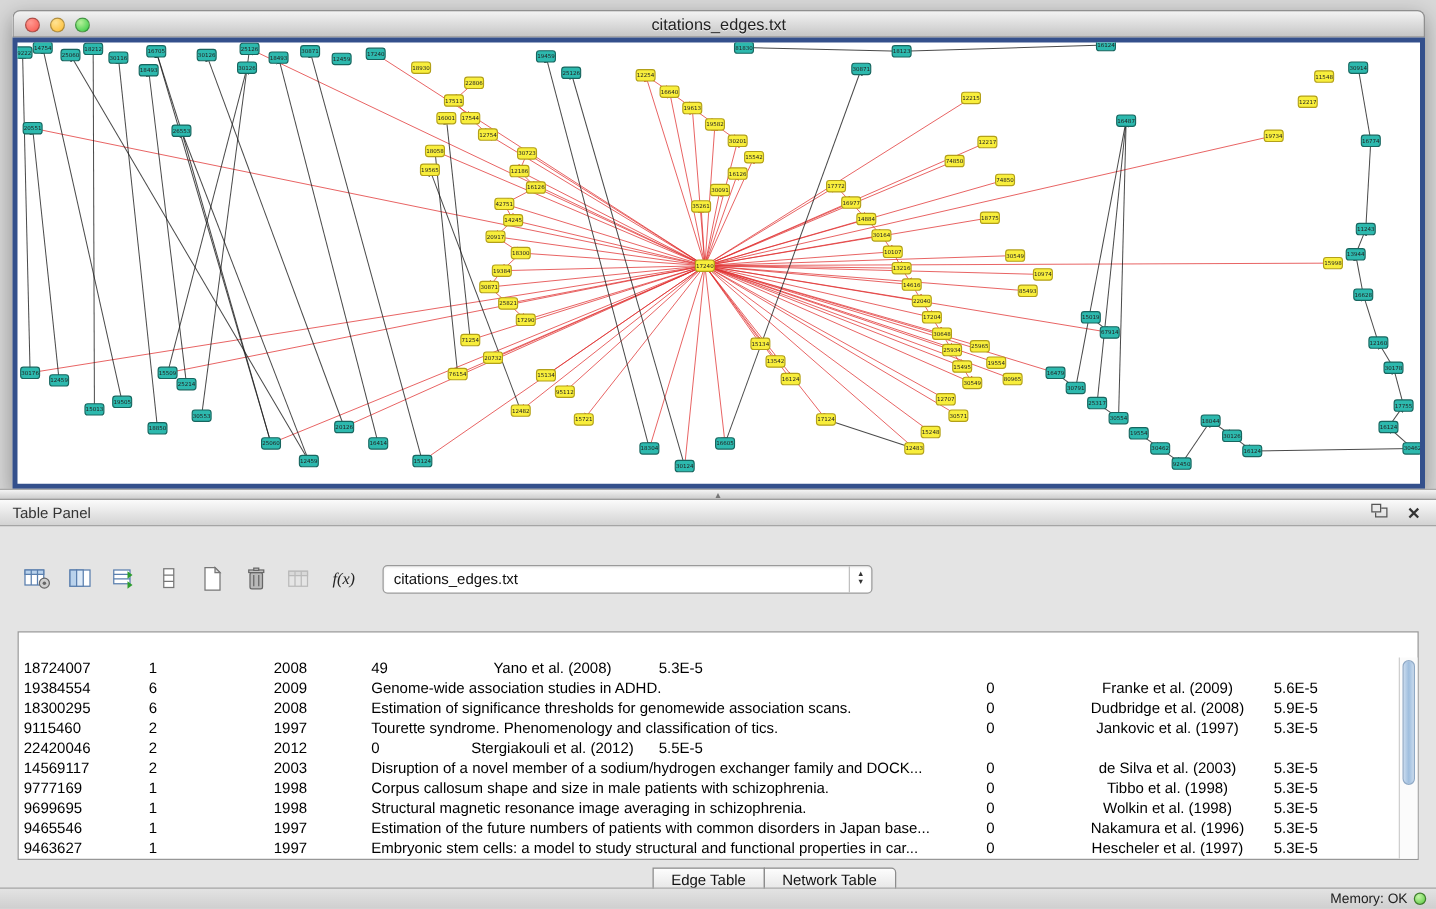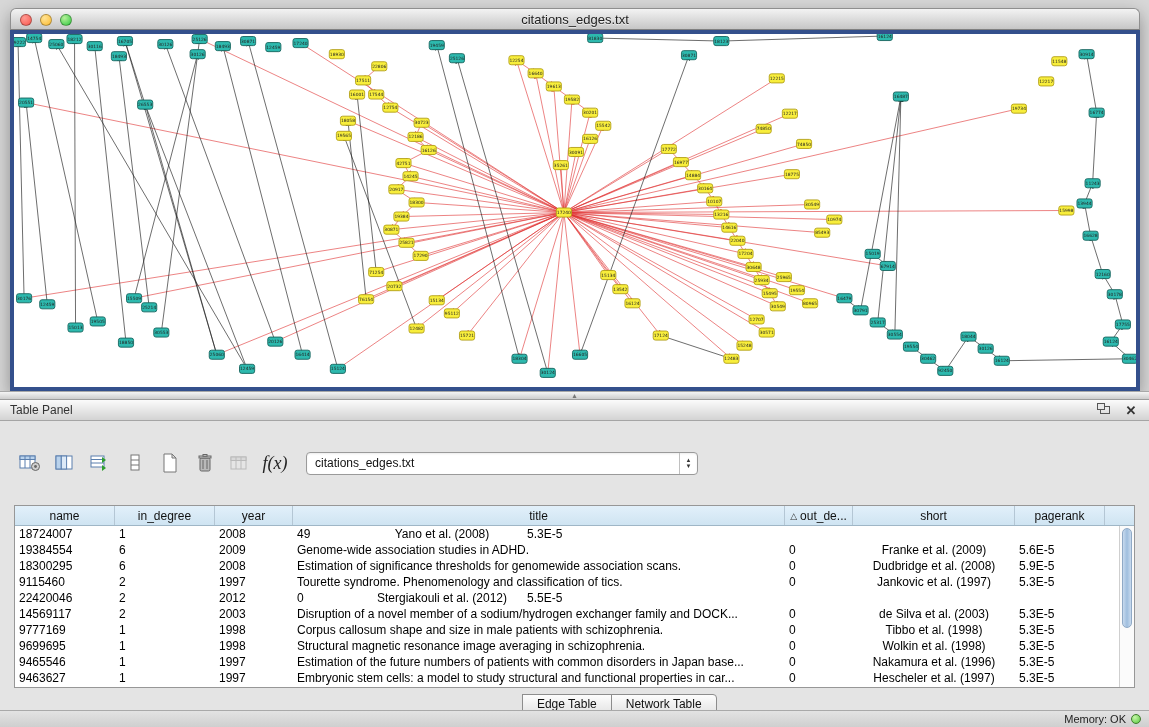--- a/index.html
+++ b/index.html
@@ -42,21 +42,21 @@
     color:#444; font-size:12px; cursor:default; margin-left:10px; }
   .float-glyph { width:10px; height:8px; border:1.5px solid #555; position:relative; }
   .float-glyph::after { content:""; position:absolute; left:-4px; top:-4px; width:6px; height:5px; border:1.5px solid #555; background:#e9e9e9; }
   .close-glyph { font-weight:bold; font-size:13px; color:#333; }
 
   .panel-body { position:absolute; left:0; right:0; top:21px; bottom:0; }
 
   .toolbar { position:absolute; left:16px; top:26px; height:32px; display:flex; align-items:center; gap:7px; }
   .tool-btn { width:28px; height:28px; border-radius:4px; display:flex; align-items:center; justify-content:center; }
   .tool-btn svg { display:block; }
-  .fx-label { font-size:18px; font-style:italic; color:#222; font-family:"Liberation Serif", serif; }
+  .fx-label { font-size:13px; font-style:italic; color:#222; font-family:"Liberation Serif", serif; }
 
   .combo { margin-left:10px; width:392px; height:23px; background:#fff; border:1px solid #9a9a9a; border-radius:4px;
     display:flex; align-items:center; box-shadow:inset 0 1px 2px rgba(0,0,0,.08); }
   .combo-text { flex:1; font-size:12px; color:#111; padding-left:8px; }
   .combo-arrows { width:18px; height:100%; border-left:1px solid #c0c0c0; display:flex; flex-direction:column;
     align-items:center; justify-content:center; font-size:6px; line-height:6px; color:#333; }
 
   .table-area { position:absolute; left:14px; right:14px; top:84px; height:183px; background:#fff; border:1px solid #979797; }
   .thead { display:flex; height:20px; background:linear-gradient(#e2f0fa,#cfe4f2); border-bottom:1px solid #9fb6c6; }
   .th { font-size:12px; color:#111; display:flex; align-items:center; justify-content:center;
@@ -611,44 +611,20 @@
       <div class="combo">
         <span class="combo-text">citations_edges.txt</span>
         <span class="combo-arrows">
           <span>▲</span>
             <span>▼</span>
         </span>
       </div>
     </div>
 
     <div class="table-area">
-      <div class="thead" id="thead">
-          <div class="th" style="width: 100px;">
-            <span>name</span>
-          </div>
-          <div class="th" style="width: 100px;">
-            <span>in_degree</span>
-          </div>
-          <div class="th" style="width: 78px;">
-            <span>year</span>
-          </div>
-          <div class="th" style="width: 492px;">
-            <span>title</span>
-          </div>
-          <div class="th" style="width: 68px;">
-            <span class="sort-glyph">△</span>
-            <span>out_de...</span>
-          </div>
-          <div class="th" style="width: 162px;">
-            <span>short</span>
-          </div>
-          <div class="th" style="width: 90px;">
-            <span>pagerank</span>
-          </div>
-        </div>
       <div class="tbody" id="tbody">
           <div class="tr">
             <div class="td" style="width: 100px;">18724007</div>
             <div class="td" style="width: 100px;">1</div>
             <div class="td" style="width: 78px;">2008</div>
             <div class="td" style="width: 68px;">49</div>
             <div class="td center" style="width: 162px;">Yano et al. (2008)</div>
             <div class="td" style="width: 90px;">5.3E-5</div>
           </div>
           <div class="tr">

